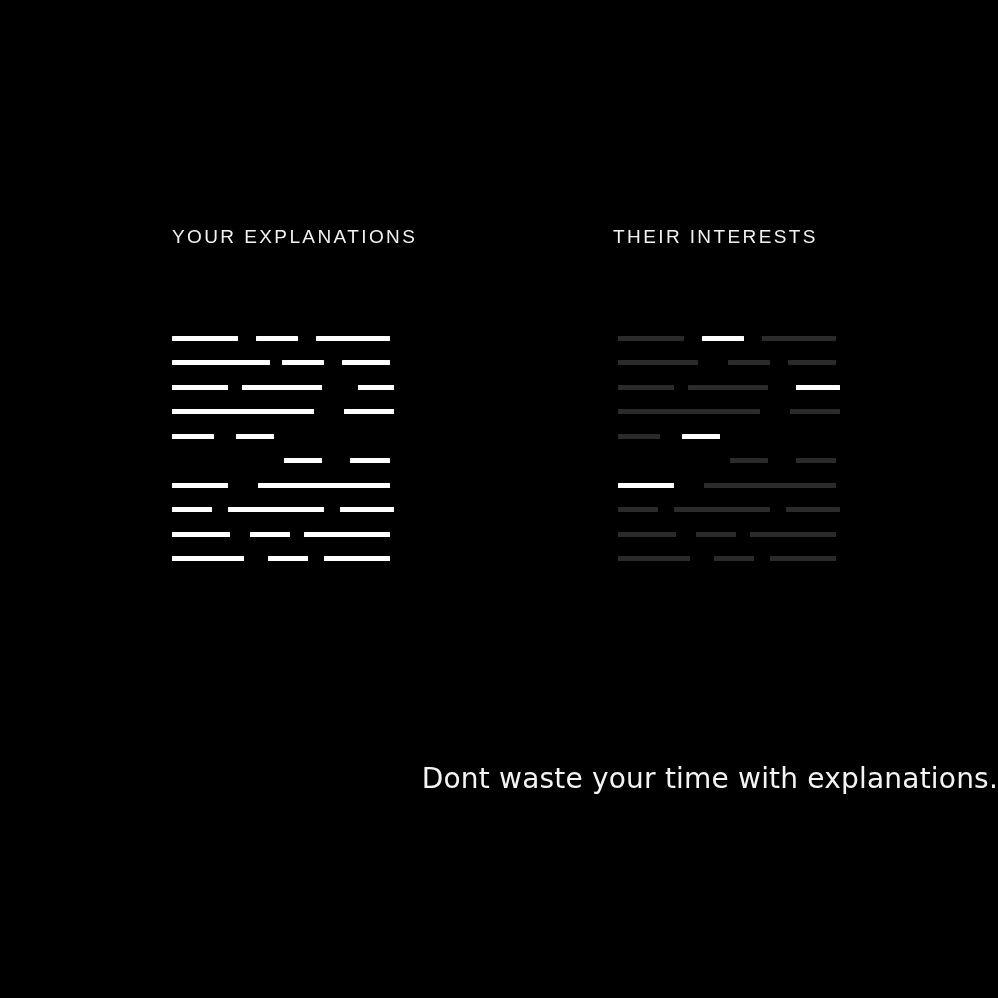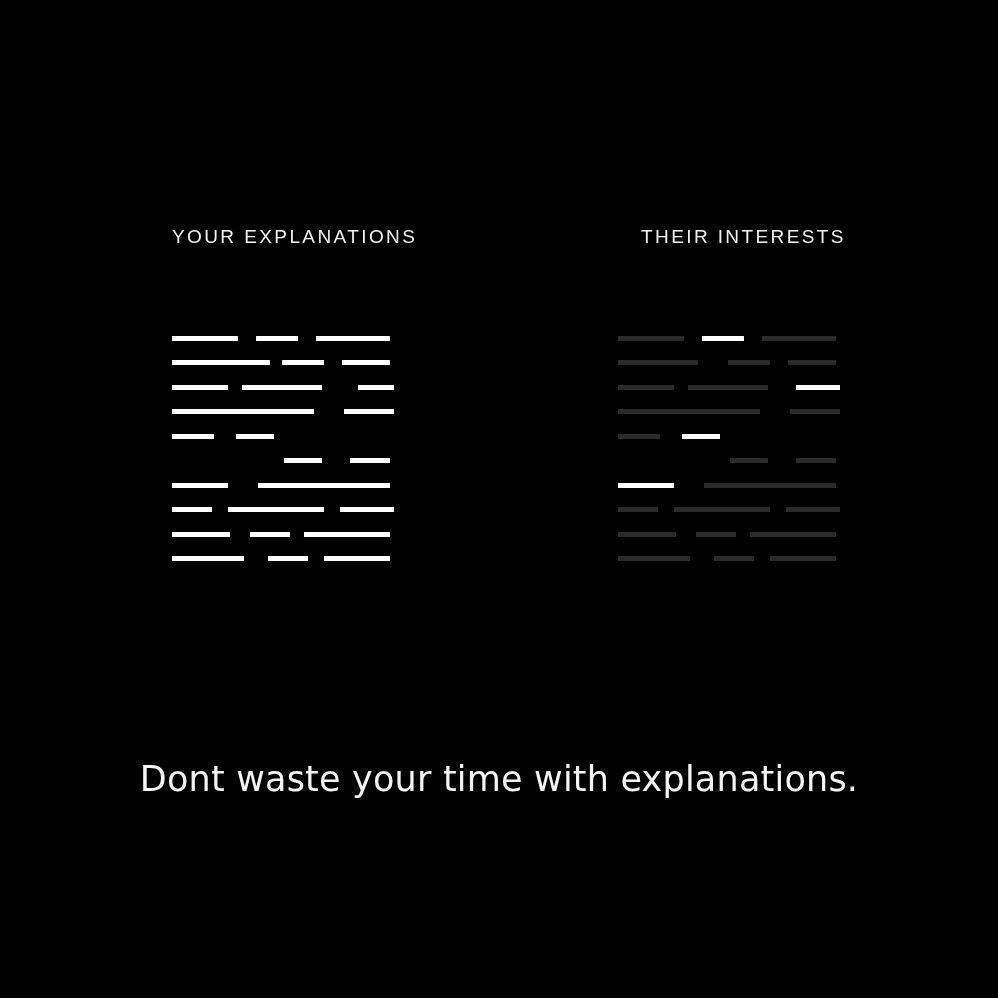--- a/index.html
+++ b/index.html
@@ -30,21 +30,21 @@
     font-family: "Liberation Sans", sans-serif;
     font-size: 19px;
     font-weight: 500;
     letter-spacing: 2.4px;
     white-space: nowrap;
     text-transform: uppercase;
     line-height: 1;
     text-align: center;
   }
   #heading-left  { left: 172px; top: 227px; }
-  #heading-right { left: 613px; top: 227px; margin-left: 28px; }
+  #heading-right { left: 613px; top: 227px; }
 
   
   .line-block {
     position: absolute;
     top: 336px;
     width: 222px;
     height: 232px;
   }
   #block-left  { left: 172px; }
   #block-right { left: 618px; }
@@ -70,24 +70,24 @@
   .text-line.bright {
     background: #ffffff;
   }
 
   
   #caption {
     position: absolute;
     left: 0;
     top: 752px;
     width: 998px;
-    text-align: center;
+    text-align: right;
     color: #f4f4f4;
     font-family: "DejaVu Sans", sans-serif;
-    font-size: 35px;
+    font-size: 28px;
     font-weight: 400;
     letter-spacing: 0.2px;
     line-height: 54px;
   }
   #caption .caption-line {
     display: block;
     white-space: nowrap;
   }
 </style>
 </head>

